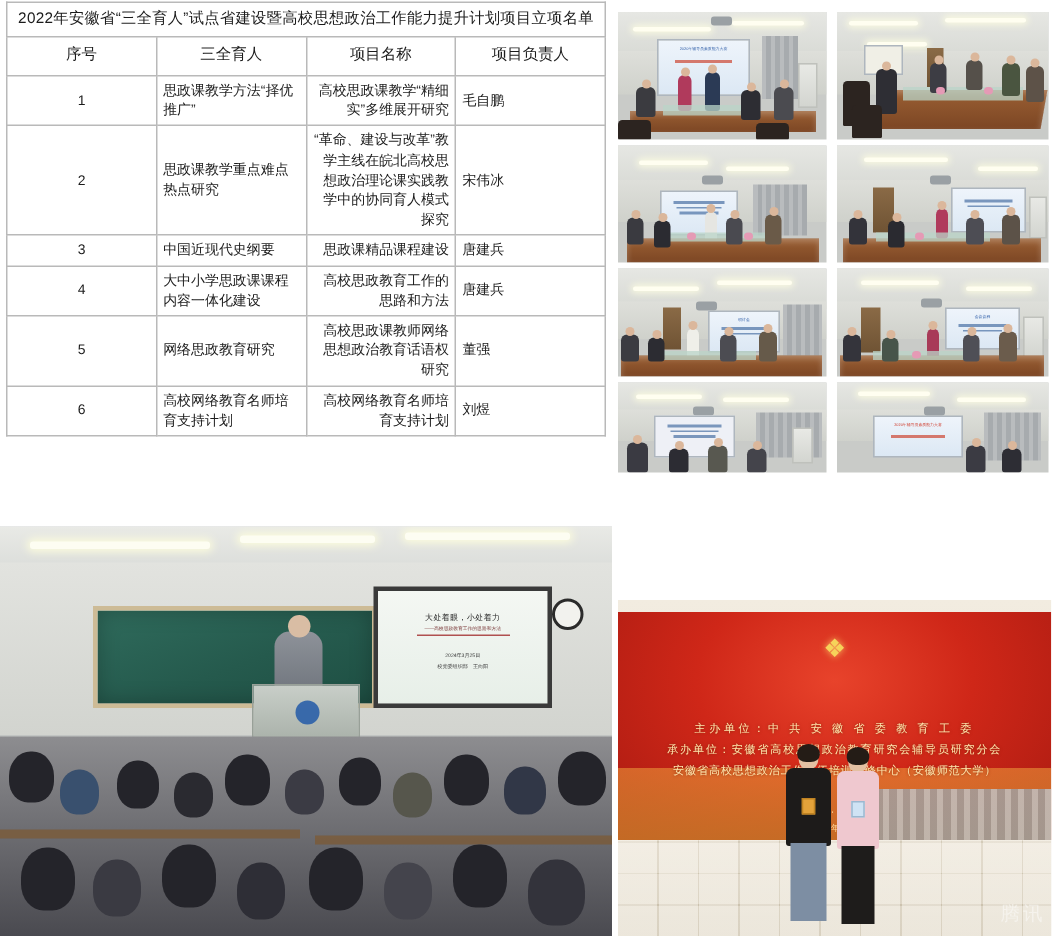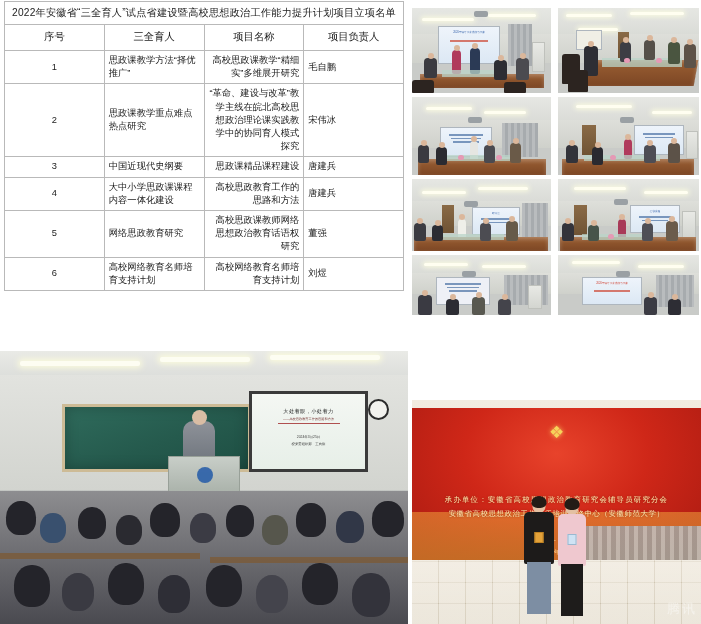--- a/index.html
+++ b/index.html
@@ -523,20 +523,21 @@
       </div>
       <div class="mr-curtain" style="left:98px; top:20px; width:38px; height:32px;"></div>
       <div class="mr-person" style="left:86px; top:42px; width:13px; height:18px; background:#3b3b43;"></div>
       <div class="mr-person" style="left:110px;top:44px; width:13px; height:16px; background:#2d2d34;"></div>
     </div>
 
     <div id="banner-photo">
       <div class="bn-board">
         <div class="bn-city"></div>
         <div class="bn-emblem">❖</div>
+        <div class="bn-line bn-l1">主办单位：中 共 安 徽 省 委 教 育 工 委</div>
         <div class="bn-line bn-l2">承办单位：安徽省高校思想政治教育研究会辅导员研究分会</div>
         <div class="bn-line bn-l3">安徽省高校思想政治工作队伍培训研修中心（安徽师范大学）</div>
         <div class="bn-place">安徽 · 芜湖</div>
         <div class="bn-date">2020年11月</div>
       </div>
       <div class="bn-floor"></div>
 
       <div class="bn-pa">
         <div class="pc-head"></div>
           <div class="pc-hair"></div>

